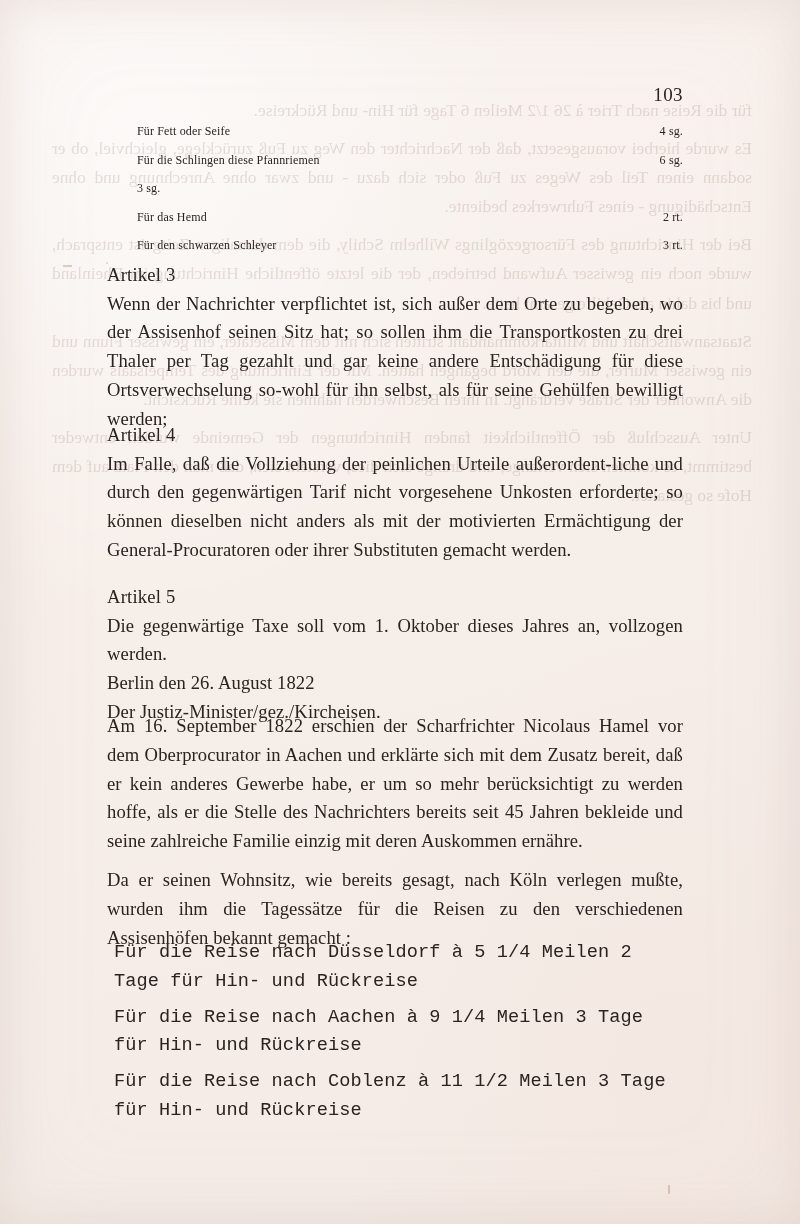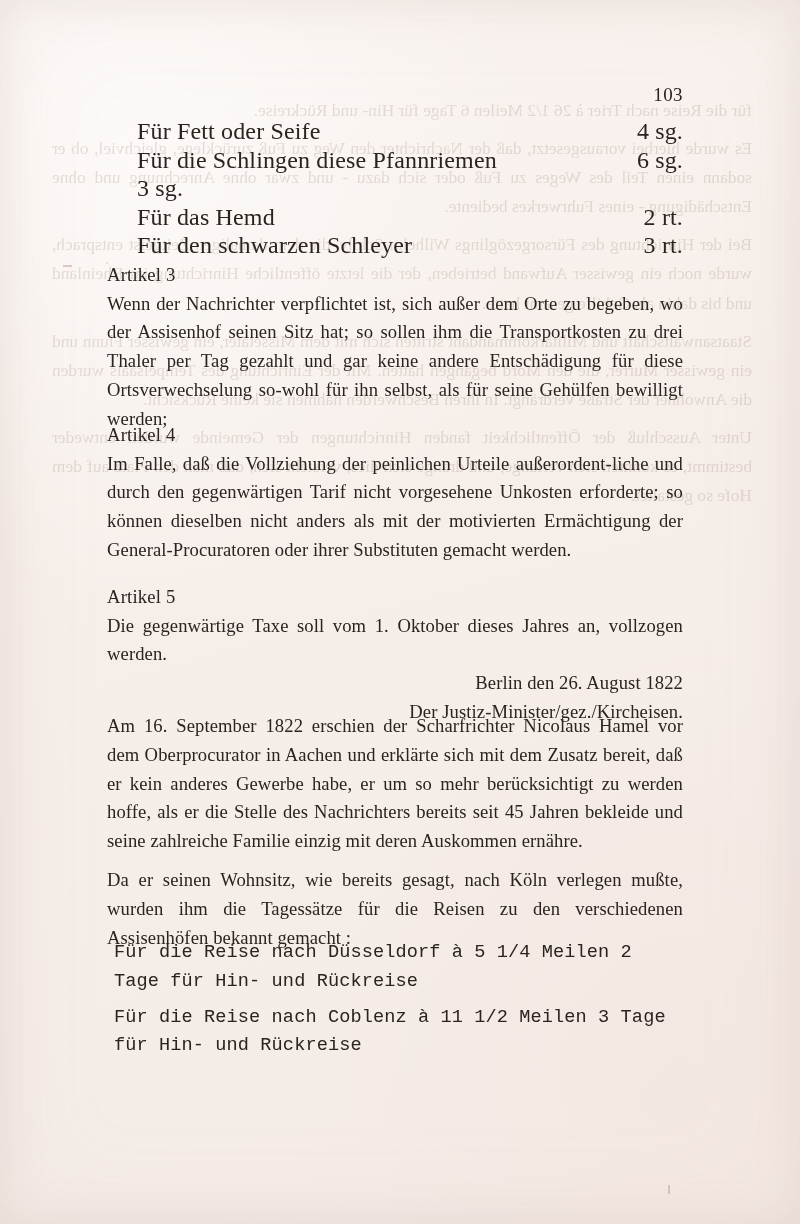--- a/index.html
+++ b/index.html
@@ -77,21 +77,21 @@
   .tariff-table {
     position: absolute;
     left: 137px;
     top: 117px;
     width: 546px;
   }
   .tariff-row {
     display: flex;
     justify-content: space-between;
     align-items: baseline;
-    font-size: 24px;
+    font-size: 12px;
     line-height: 28.6px;
     white-space: nowrap;
   }
   .tariff-item { letter-spacing: 0.15px; }
   .tariff-price { letter-spacing: 0.15px; }
 
   .body-block {
     position: absolute;
     left: 107px;
     width: 576px;
@@ -105,21 +105,21 @@
   .para {
     font-size: 18.6px;
     line-height: 28.8px;
     text-align: justify;
     text-justify: inter-word;
     margin: 0;
     letter-spacing: 0.1px;
     hyphens: none;
   }
   .para.last-full { text-align-last: left; }
-  .para.flush { text-align: right; font-family: Liberation Serif, serif; }
+  .para.flush { text-align: left; font-family: Liberation Serif, serif; }
 
   .blk-art3 { top: 261px; }
   .blk-art4 { top: 421px; }
   .blk-art5 { top: 583px; }
   .blk-hamel { top: 712px; }
   .blk-wohnsitz { top: 866px; }
   .blk-routes { top: 932px; }
 
   .route-line {
     font-size: 18.6px;
@@ -200,20 +200,21 @@
     <div class="body-block blk-hamel">
       <p class="para last-full">Am 16. September 1822 erschien der Scharfrichter Nicolaus Hamel vor dem Oberprocurator in Aachen und erklärte sich mit dem Zusatz bereit, daß er kein anderes Gewerbe habe, er um so mehr berücksichtigt zu werden hoffe, als er die Stelle des Nachrichters bereits seit 45 Jahren bekleide und seine zahlreiche Familie einzig mit deren Auskommen ernähre.</p>
     </div>
 
     <div class="body-block blk-wohnsitz">
       <p class="para last-full">Da er seinen Wohnsitz, wie bereits gesagt, nach Köln verlegen mußte, wurden ihm die Tagessätze für die Reisen zu den verschiedenen Assisenhöfen bekannt gemacht :</p>
     </div>
 
     <div class="body-block blk-routes">
       <p class="route-line">Für die Reise nach Düsseldorf à 5 1/4 Meilen 2 Tage für Hin- und Rückreise</p>
+      <p class="route-line">Für die Reise nach Aachen à 9 1/4 Meilen 3 Tage für Hin- und Rückreise</p>
       <p class="route-line">Für die Reise nach Coblenz à 11 1/2 Meilen 3 Tage für Hin- und Rückreise</p>
     </div>
 
   </div>
 
   <div class="speck" style="left:63px; top:265px; width:9px; height:2px;"></div>
   <div class="speck" style="left:668px; top:1185px; width:2px; height:9px;"></div>
   <div class="speck" style="left:106px; top:262px; width:2px; height:2px; opacity:0.3;"></div>
 
 </div>

